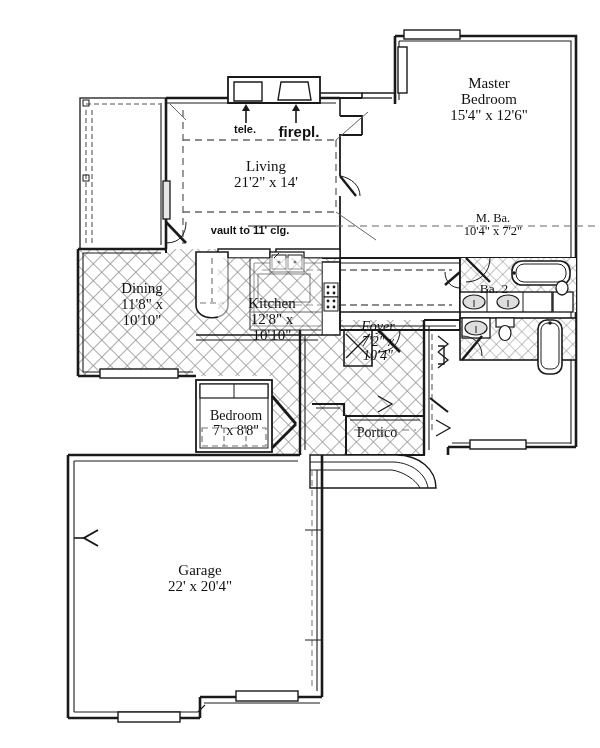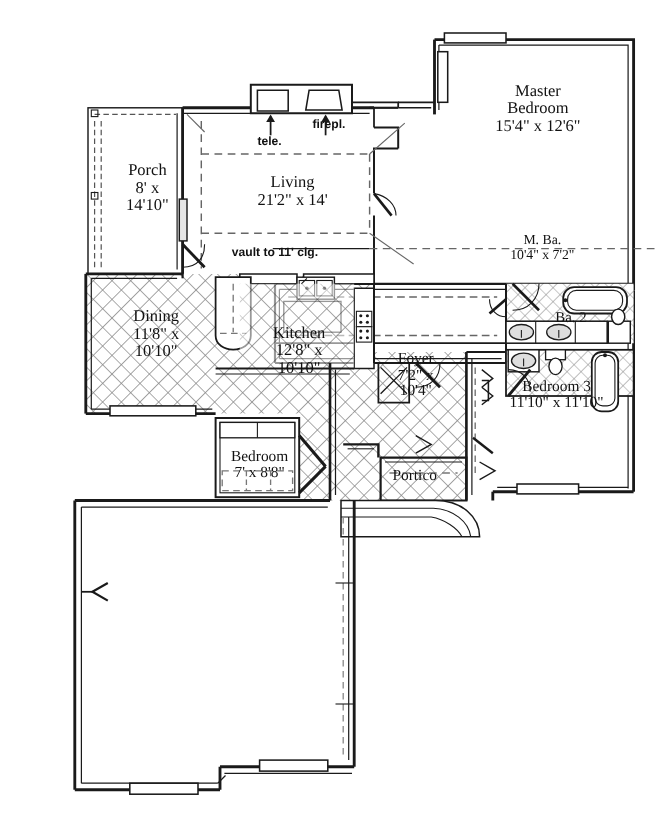--- a/index.html
+++ b/index.html
@@ -332,82 +332,77 @@
     <rect x="236" y="691" width="62" height="10" fill="#fff" stroke="#1a1a1a" stroke-width="1.4"></rect>
 
     <line x1="312" y1="470" x2="312" y2="690" stroke="#888" stroke-width="1.2" stroke-dasharray="6,4"></line>
     <line x1="305" y1="530" x2="322" y2="530" stroke="#1a1a1a" stroke-width="1"></line>
     <line x1="305" y1="640" x2="322" y2="640" stroke="#1a1a1a" stroke-width="1"></line>
   </g>
 
   </g>
 </svg>
 
-<div class="rlabel" style="left:134px;top:148px;transform:translateX(-50%);font-size:15px;">
-  <span class="rname">Porch</span>
-  <span class="rdim">8'  x</span>
-  <span class="rdim">14'10"</span>
-</div>
 
 <div class="rlabel" style="left:266px;top:159px;transform:translateX(-50%);font-size:15px;text-align:center;">
   <span class="rname">Living</span>
   <span class="rdim">21'2"  x  14'</span>
 </div>
 
 <div class="rlabel" style="left:489px;top:76px;transform:translateX(-50%);font-size:15px;text-align:center;">
   <span class="rname">Master</span>
   <span class="rname">Bedroom</span>
   <span class="rdim">15'4"  x  12'6"</span>
 </div>
 
 <div class="rlabel" style="left:493px;top:197px;transform:translateX(-50%);font-size:12.5px;margin-top:15px;">
   <span class="rname">M. Ba.</span>
   <span class="rdim">10'4"  x  7'2"</span>
 </div>
 
-<div class="rlabel" style="left:494px;top:282px;transform:translateX(-50%);font-size:13.5px;margin-left:25px;">
+<div class="rlabel" style="left:494px;top:282px;transform:translateX(-50%);font-size:13.5px;">
   <span class="rname">Ba. 2</span>
 </div>
 
-<div class="rlabel" style="left:506px;top:345px;transform:translateX(-50%);font-size:14px;">
-  <span class="rname">Bedroom 3</span>
-  <span class="rdim">11'10"  x  11'10"</span>
-</div>
 
 <div class="rlabel" style="left:142px;top:281px;transform:translateX(-50%);font-size:15px;">
   <span class="rname">Dining</span>
   <span class="rdim">11'8"  x</span>
   <span class="rdim">10'10"</span>
 </div>
 
 <div class="rlabel" style="left:272px;top:279px;transform:translateX(-50%);font-size:15px;margin-top:17px;">
   <span class="rname">Kitchen</span>
   <span class="rdim">12'8"  x</span>
   <span class="rdim">10'10"</span>
 </div>
 
-<div class="rlabel" style="left:378px;top:320px;transform:translateX(-50%);font-size:14px;">
+<div class="rlabel" style="left:378px;top:320px;transform:translateX(-50%);font-size:14px;font-style:italic;">
   <span class="rname">Foyer</span>
   <span class="rdim">7'2"  x</span>
   <span class="rdim">10'4"</span>
 </div>
 
 <div class="rlabel" style="left:236px;top:409px;transform:translateX(-50%);font-size:14px;">
   <span class="rname">Bedroom</span>
   <span class="rdim">7'  x  8'8"</span>
 </div>
 
 <div class="rlabel" style="left:377px;top:426px;transform:translateX(-50%);font-size:14px;">
   <span class="rname">Portico</span>
 </div>
 
+<div class="rlabel" style="left:200px;top:563px;transform:translateX(-50%);font-size:15px;">
+  <span class="rname">Garage</span>
+  <span class="rdim">22'  x  20'4"</span>
+</div>
 
 <div class="rlabel tiny" style="left:245px;top:124px;transform:translateX(-50%);font-size:11px;">
   <span>tele.</span>
 </div>
-<div class="rlabel tiny" style="left:299px;top:108px;transform:translateX(-50%);font-size:11px;">
+<div class="rlabel tiny" style="left:299px;top:124px;transform:translateX(-50%);font-size:15px;">
   <span>firepl.</span>
 </div>
 <div class="rlabel tiny" style="left:250px;top:213px;transform:translateX(-50%);font-size:11px;margin-top:12px;">
   <span>vault to 11' clg.</span>
 </div>
 
 </div>
 
 </body></html>

